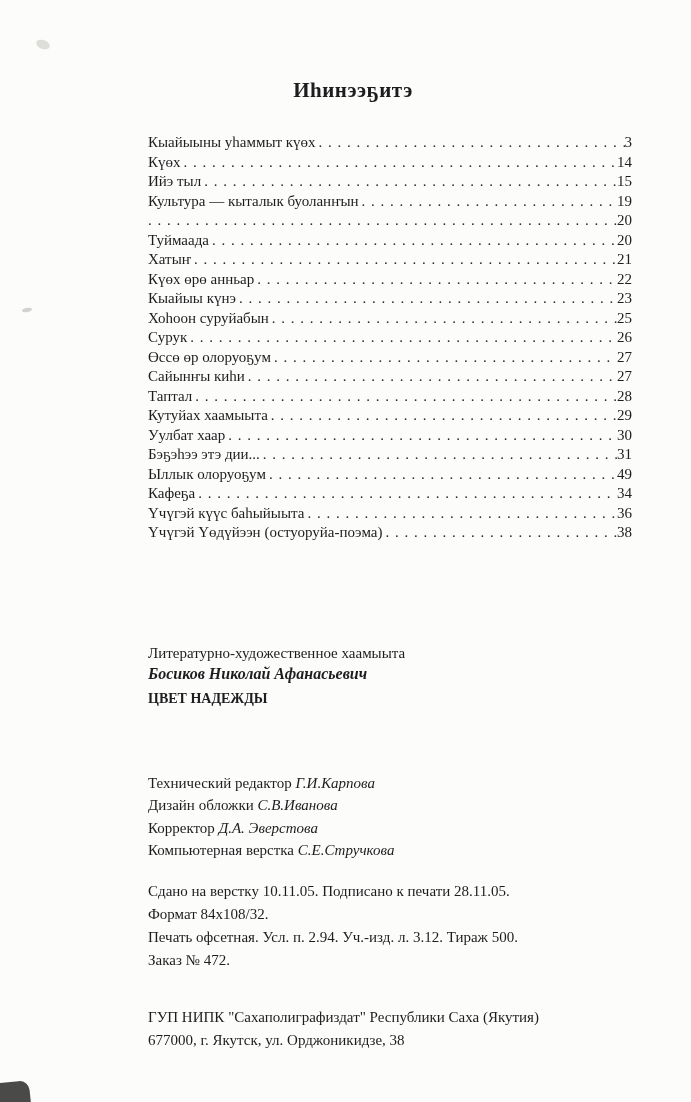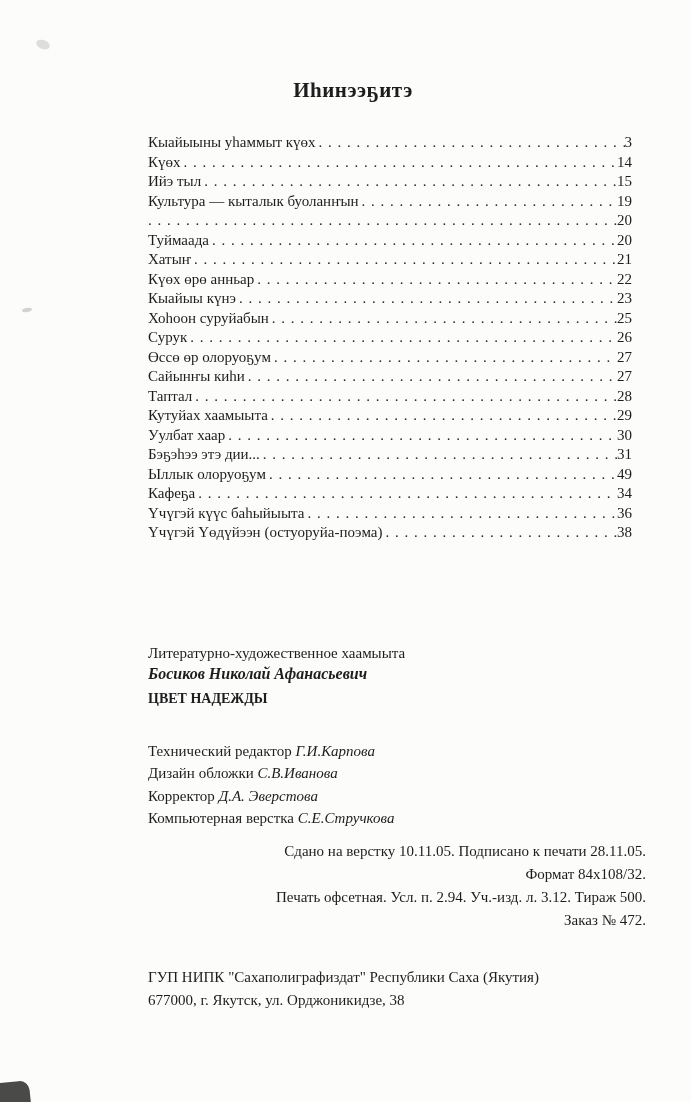--- a/index.html
+++ b/index.html
@@ -67,31 +67,30 @@
     font-style: italic;
     line-height: 21px;
   }
   .book-title {
     margin-top: 4px;
     font-size: 14px;
     font-weight: bold;
     line-height: 21px;
   }
   .staff-block {
-    margin-top: 31px;
+    margin-top: 63px;
   }
   .staff-line {
     line-height: 22.5px;
   }
   .staff-name {
     font-style: italic;
   }
   .print-block {
-    margin-top: 10px;
-    text-align: right;
+    margin-top: 18px;
   }
   .print-line {
     line-height: 23px;
   }
   .publisher-block {
     margin-top: 34px;
   }
   .publisher-line {
     line-height: 23px;
   }

